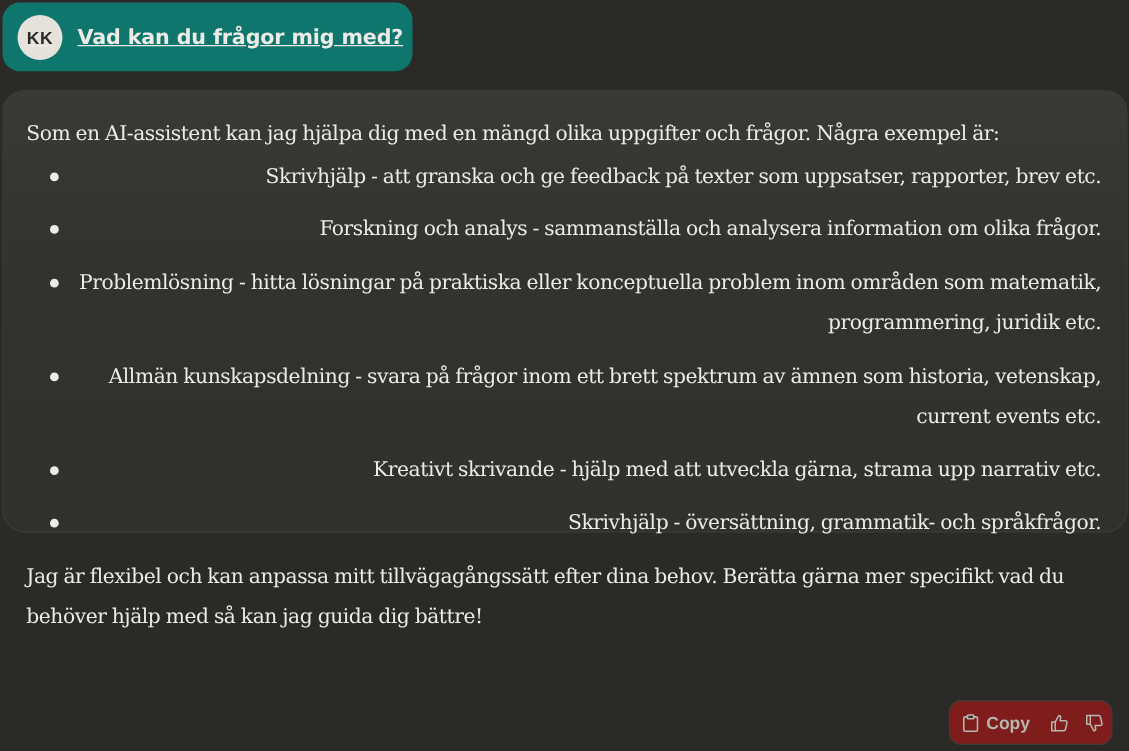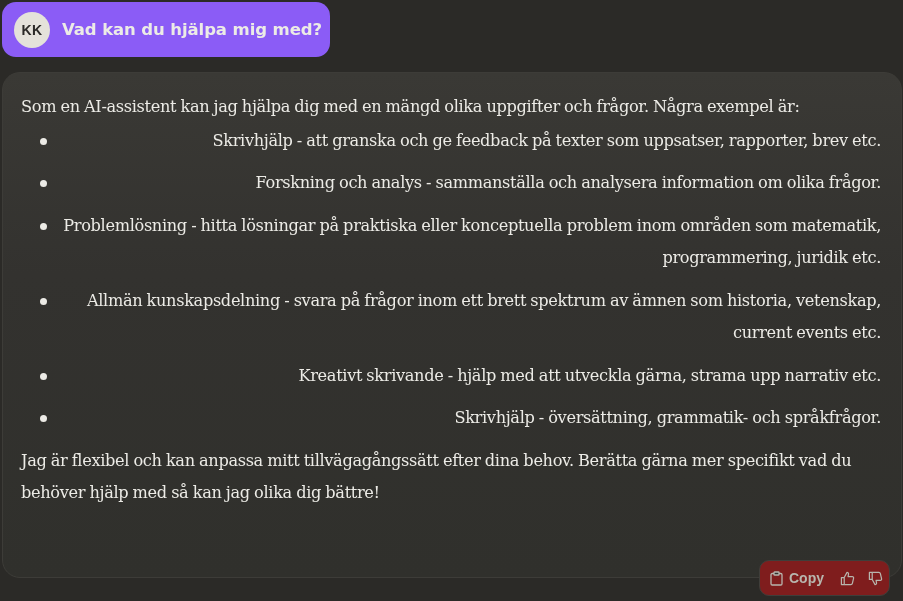--- a/index.html
+++ b/index.html
@@ -9,44 +9,45 @@
     }
     body {
       position: relative;
       font-family: "Liberation Sans", sans-serif;
       color: #ecebe6;
     }
     .user-bubble {
       position: absolute;
       left: 2px; top: 2px;
       width: 328px; height: 55px;
-      background: #8b5cf6;
+      background: #0f766e;
       border-radius: 14px;
       display: flex; align-items: center;
       padding-left: 12px;
+      text-decoration: underline;
     }
     .avatar {
       width: 36px; height: 36px; border-radius: 50%;
       background: #e4e2da; color: #2b2a27;
       font-family: "Liberation Sans", sans-serif;
       font-weight: 700; font-size: 14px; letter-spacing: 0.5px;
       display: flex; align-items: center; justify-content: center;
       flex-shrink: 0;
     }
     .user-text {
       margin-left: 12px;
       font-family: "DejaVu Sans", sans-serif;
       font-size: 16.5px; font-weight: 600;
       color: #ecebe6;
       letter-spacing: -0.1px;
     }
     .response-card {
       position: absolute;
       left: 2px; top: 72px;
-      width: 900px; height: 506px;
+      width: 900px; height: 354px;
       background: linear-gradient(180deg, #3a3935 0%, #33322f 40%, #30302c 100%);
       border: 1px solid #3d3c38;
       border-radius: 18px;
       padding: 18px 20px 0 18px;
     }
     .response-text {
       font-family: "DejaVu Serif", serif;
       font-size: 16.2px;
       line-height: 32.5px;
       color: #ecebe6;
@@ -97,21 +98,21 @@
       cursor: pointer;
     }
     .thumb-up { margin-left: 12px; }
     .thumb-down { margin-left: 6px; }
   </style>
 </head>
 <body>
 
 <div class="user-bubble">
   <div class="avatar">KK</div>
-  <div class="user-text">Vad kan du hjälpa mig med?</div>
+  <div class="user-text">Vad kan du frågor mig med?</div>
 </div>
 
 <div class="response-card">
   <div class="response-text">
     <p>Som en AI-assistent kan jag hjälpa dig med en mängd olika uppgifter och frågor. Några exempel är:</p>
     <ul class="response-list">
       <li>
         <span class="bullet"></span>
         <span>Skrivhjälp - att granska och ge feedback på texter som uppsatser, rapporter, brev etc.</span>
       </li>
@@ -129,21 +130,21 @@
       </li>
       <li>
         <span class="bullet"></span>
         <span>Kreativt skrivande - hjälp med att utveckla gärna, strama upp narrativ etc.</span>
       </li>
       <li>
         <span class="bullet"></span>
         <span>Skrivhjälp - översättning, grammatik- och språkfrågor.</span>
       </li>
     </ul>
-    <p class="outro">Jag är flexibel och kan anpassa mitt tillvägagångssätt efter dina behov. Berätta gärna mer specifikt vad du behöver hjälp med så kan jag olika dig bättre!</p>
+    <p class="outro">Jag är flexibel och kan anpassa mitt tillvägagångssätt efter dina behov. Berätta gärna mer specifikt vad du behöver hjälp med så kan jag guida dig bättre!</p>
   </div>
 </div>
 
 <div class="action-bar">
   <div class="copy-btn">
     <svg width="13" height="15" viewBox="0 0 13 15" fill="none" stroke="#b8b6ae" stroke-width="1.3">
       <rect x="1" y="2.5" width="11" height="11.5" rx="1.2"></rect>
       <rect x="4" y="1" width="5" height="3" rx="0.6" fill="#32312d"></rect>
     </svg>
     <span>Copy</span>

